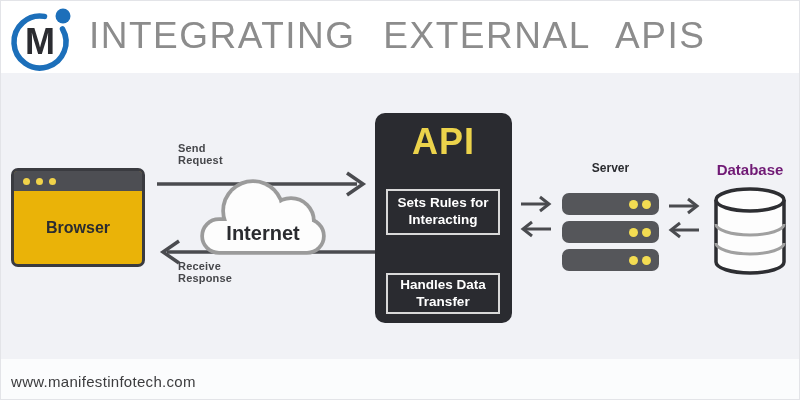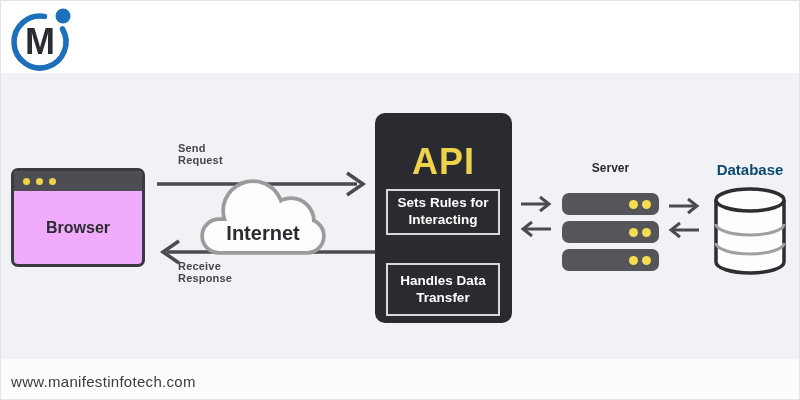--- a/index.html
+++ b/index.html
@@ -20,63 +20,64 @@
   .footer{position:absolute;left:0;top:358px;width:800px;height:42px;background:#fbfcfd;}
   .website{position:absolute;left:10px;top:14px;font-size:15px;color:#3c3c3e;letter-spacing:.3px;text-align:center;}
   
   .abs{position:absolute;}
   .flow-label{
     position:absolute;font-size:11px;font-weight:bold;color:#46474b;
     line-height:1.1;white-space:pre-line;letter-spacing:.2px;
   }
   
   .browser{position:absolute;left:10px;top:167px;width:134px;height:99px;
-    background:#f0abfc;border:3px solid #3a3b40;border-radius:7px;box-sizing:border-box;}
+    background:#eab308;border:3px solid #3a3b40;border-radius:7px;box-sizing:border-box;}
   .browser-bar{height:20px;background:#4d4e53;border-radius:3px 3px 0 0;
     display:flex;align-items:center;gap:6px;padding-left:9px;}
   .dot{width:7px;height:7px;border-radius:50%;background:#f0d24a;}
   .browser-label{position:absolute;left:0;top:20px;right:0;bottom:0;
     display:flex;align-items:center;justify-content:center;
     font-size:16px;font-weight:bold;color:#2b2c30;}
   
   .internet-label{position:absolute;left:197px;top:221px;width:130px;text-align:center;
     font-size:20px;font-weight:bold;color:#2b2c30;}
   
   .api-box{position:absolute;left:374px;top:112px;width:137px;height:210px;
     background:#2a2b30;border-radius:10px;box-sizing:border-box;}
-  .api-title{position:absolute;left:0;top:28px;width:100%;text-align:center;
+  .api-title{position:absolute;left:0;top:8px;width:100%;text-align:center;
     font-size:36px;font-weight:bold;color:#ecd34b;letter-spacing:1px;}
   .api-func{position:absolute;left:11px;width:114px;box-sizing:border-box;
     border:2px solid #d9d9d9;display:flex;align-items:center;justify-content:center;
     text-align:center;color:#ffffff;font-size:13.5px;font-weight:bold;line-height:1.25;
     padding:9px;}
   .api-func.f0{top:76px;height:46px;}
-  .api-func.f1{top:150px;height:53px;}
+  .api-func.f1{top:160px;height:41px;}
   
   .server-label{position:absolute;left:561px;top:160px;width:97px;text-align:center;
     font-size:12px;font-weight:bold;color:#2b2c30;}
   .server-bar{position:absolute;left:561px;width:97px;height:22px;background:#55565a;
     border-radius:7px;}
   .server-bar .led{position:absolute;top:6.5px;width:9px;height:9px;border-radius:50%;background:#f3dc52;}
   .led.a{right:21px;} .led.b{right:8px;}
   
   .db-label{position:absolute;left:703px;top:160px;width:92px;text-align:center;
-    font-size:15px;font-weight:bold;color:#0c4a6e;}
+    font-size:15px;font-weight:bold;color:#701a75;}
 </style>
 </head>
 <body>
 
 <div class="canvas">
 
   <div class="header">
     <svg class="logo" viewBox="0 0 70 70">
       <path d="M 55.5 24 A 26 26 0 1 1 37.5 11.4" fill="none" stroke="#1c6fba" stroke-width="5.5" stroke-linecap="round"></path>
       <circle cx="56" cy="11" r="7.5" fill="#1c6fba"></circle>
       <text x="33" y="49" text-anchor="middle" font-size="36" font-weight="bold" fill="#2b2c31" font-family="&quot;Liberation Sans&quot;,sans-serif">M</text>
     </svg>
+    <div class="title">INTEGRATING EXTERNAL APIS</div>
   </div>
 
   <svg class="abs" style="left:156px;top:170px;" width="212" height="26">
     <line x1="0" y1="13" x2="200" y2="13" stroke="#4a4b4f" stroke-width="3.5"></line>
     <polyline points="190,2 206,13 190,24" fill="none" stroke="#4a4b4f" stroke-width="3.5"></polyline>
   </svg>
 
   <svg class="abs" style="left:156px;top:238px;" width="220" height="26">
     <line x1="10" y1="13" x2="219" y2="13" stroke="#4a4b4f" stroke-width="3.5"></line>
     <polyline points="22,2 6,13 22,24" fill="none" stroke="#4a4b4f" stroke-width="3.5"></polyline>

